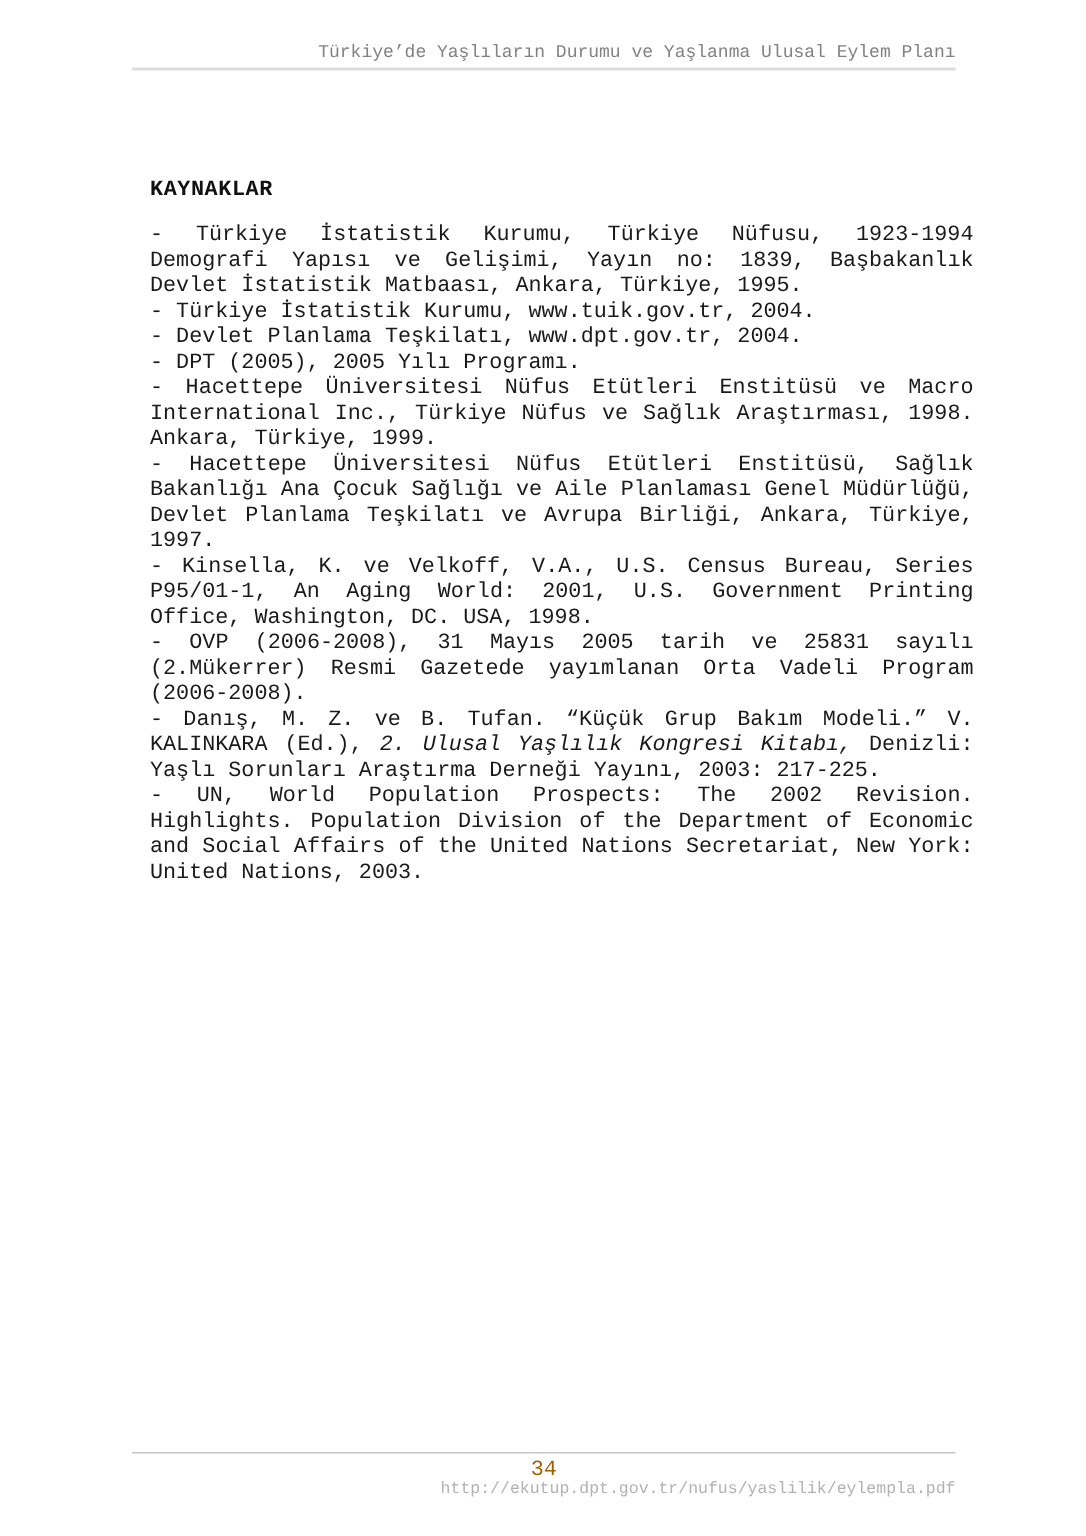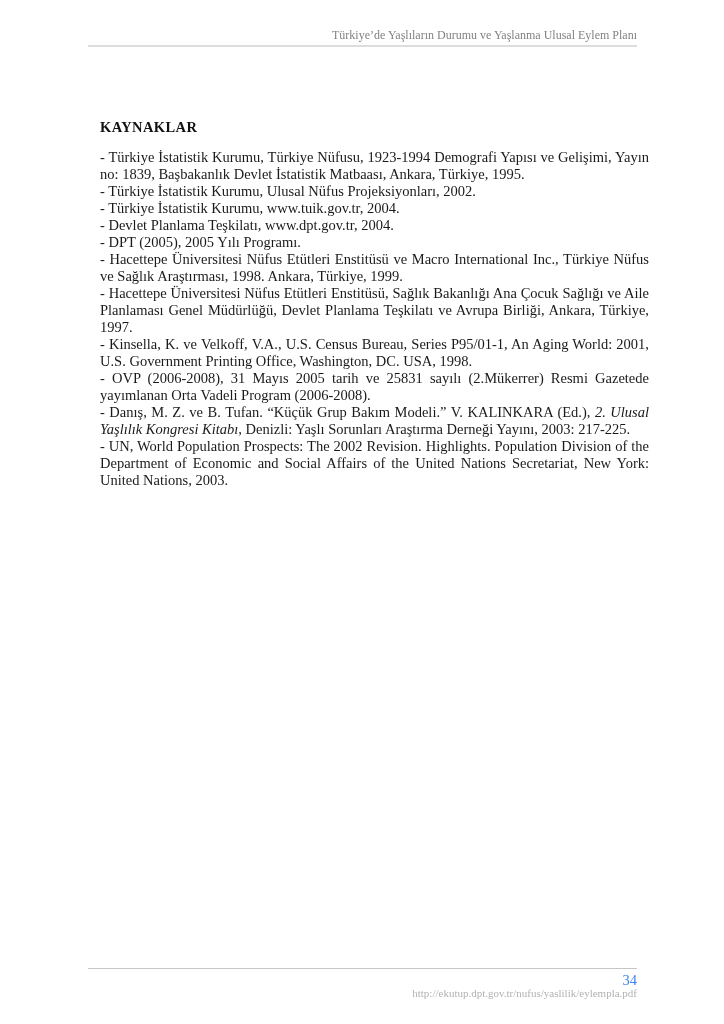--- a/index.html
+++ b/index.html
@@ -5,21 +5,21 @@
   html, body {
     margin: 0;
     padding: 0;
     background: #ffffff;
   }
   .page {
     position: relative;
     width: 724px;
     height: 1024px;
     background: #ffffff;
-    font-family: Liberation Serif, serif;
+    font-family: Liberation Mono, monospace;
     color: #1a1a1a;
     overflow: hidden;
   }
   
   .running-header {
     position: absolute;
     left: 88px;
     width: 549px;
     top: 28px;
     text-align: right;
@@ -60,24 +60,24 @@
   .footer {
     position: absolute;
     left: 88px;
     width: 549px;
     top: 968px;
     border-top: 1px solid #c6c6c6;
     padding-top: 3px;
   }
   .pageno {
     display: block;
-    text-align: right;
+    text-align: center;
     font-size: 14.5px;
     line-height: 17px;
-    color: #3b82f6;
+    color: #a16207;
   }
   .url {
     position: absolute;
     right: 0;
     top: 18px;
     font-size: 11px;
     line-height: 13px;
     color: #b2b2b2;
   }
 </style>
@@ -87,21 +87,20 @@
 <div class="page">
 
   <div class="running-header">
     <span>Türkiye’de Yaşlıların Durumu ve Yaşlanma Ulusal Eylem Planı</span>
   </div>
 
   <div class="content">
     <h1 class="title">KAYNAKLAR</h1>
     <div class="refs" id="refs">
         <p class="ref"><span>- Türkiye İstatistik Kurumu, Türkiye Nüfusu, 1923-1994 Demografi Yapısı ve Gelişimi, Yayın no: 1839, Başbakanlık Devlet İstatistik Matbaası, Ankara, Türkiye, 1995.</span></p>
-        <p class="ref"><span>- Türkiye İstatistik Kurumu, Ulusal Nüfus Projeksiyonları, 2002.</span></p>
         <p class="ref"><span>- Türkiye İstatistik Kurumu, www.tuik.gov.tr, 2004.</span></p>
         <p class="ref"><span>- Devlet Planlama Teşkilatı, www.dpt.gov.tr, 2004.</span></p>
         <p class="ref"><span>- DPT (2005), 2005 Yılı Programı.</span></p>
         <p class="ref"><span>- Hacettepe Üniversitesi Nüfus Etütleri Enstitüsü ve Macro International Inc., Türkiye Nüfus ve Sağlık Araştırması, 1998. Ankara, Türkiye, 1999.</span></p>
         <p class="ref"><span>- Hacettepe Üniversitesi Nüfus Etütleri Enstitüsü, Sağlık Bakanlığı Ana Çocuk Sağlığı ve Aile Planlaması Genel Müdürlüğü, Devlet Planlama Teşkilatı ve Avrupa Birliği, Ankara, Türkiye, 1997.</span></p>
         <p class="ref"><span>- Kinsella, K. ve Velkoff, V.A., U.S. Census Bureau, Series P95/01-1, An Aging World: 2001, U.S. Government Printing Office, Washington, DC. USA, 1998.</span></p>
         <p class="ref"><span>- OVP (2006-2008), 31 Mayıs 2005 tarih ve 25831 sayılı (2.Mükerrer)  Resmi Gazetede yayımlanan Orta Vadeli Program (2006-2008).</span></p>
         <p class="ref"><span>- Danış, M. Z. ve B. Tufan. “Küçük Grup Bakım Modeli.” V. KALINKARA (Ed.), </span><span class="italic">2. Ulusal Yaşlılık Kongresi Kitabı,</span><span> Denizli: Yaşlı Sorunları Araştırma Derneği Yayını, 2003: 217-225.</span></p>
         <p class="ref"><span>- UN, World Population Prospects: The 2002 Revision. Highlights. Population Division of the Department of Economic and Social Affairs of the United Nations Secretariat, New York: United Nations, 2003.</span></p>
       </div>

